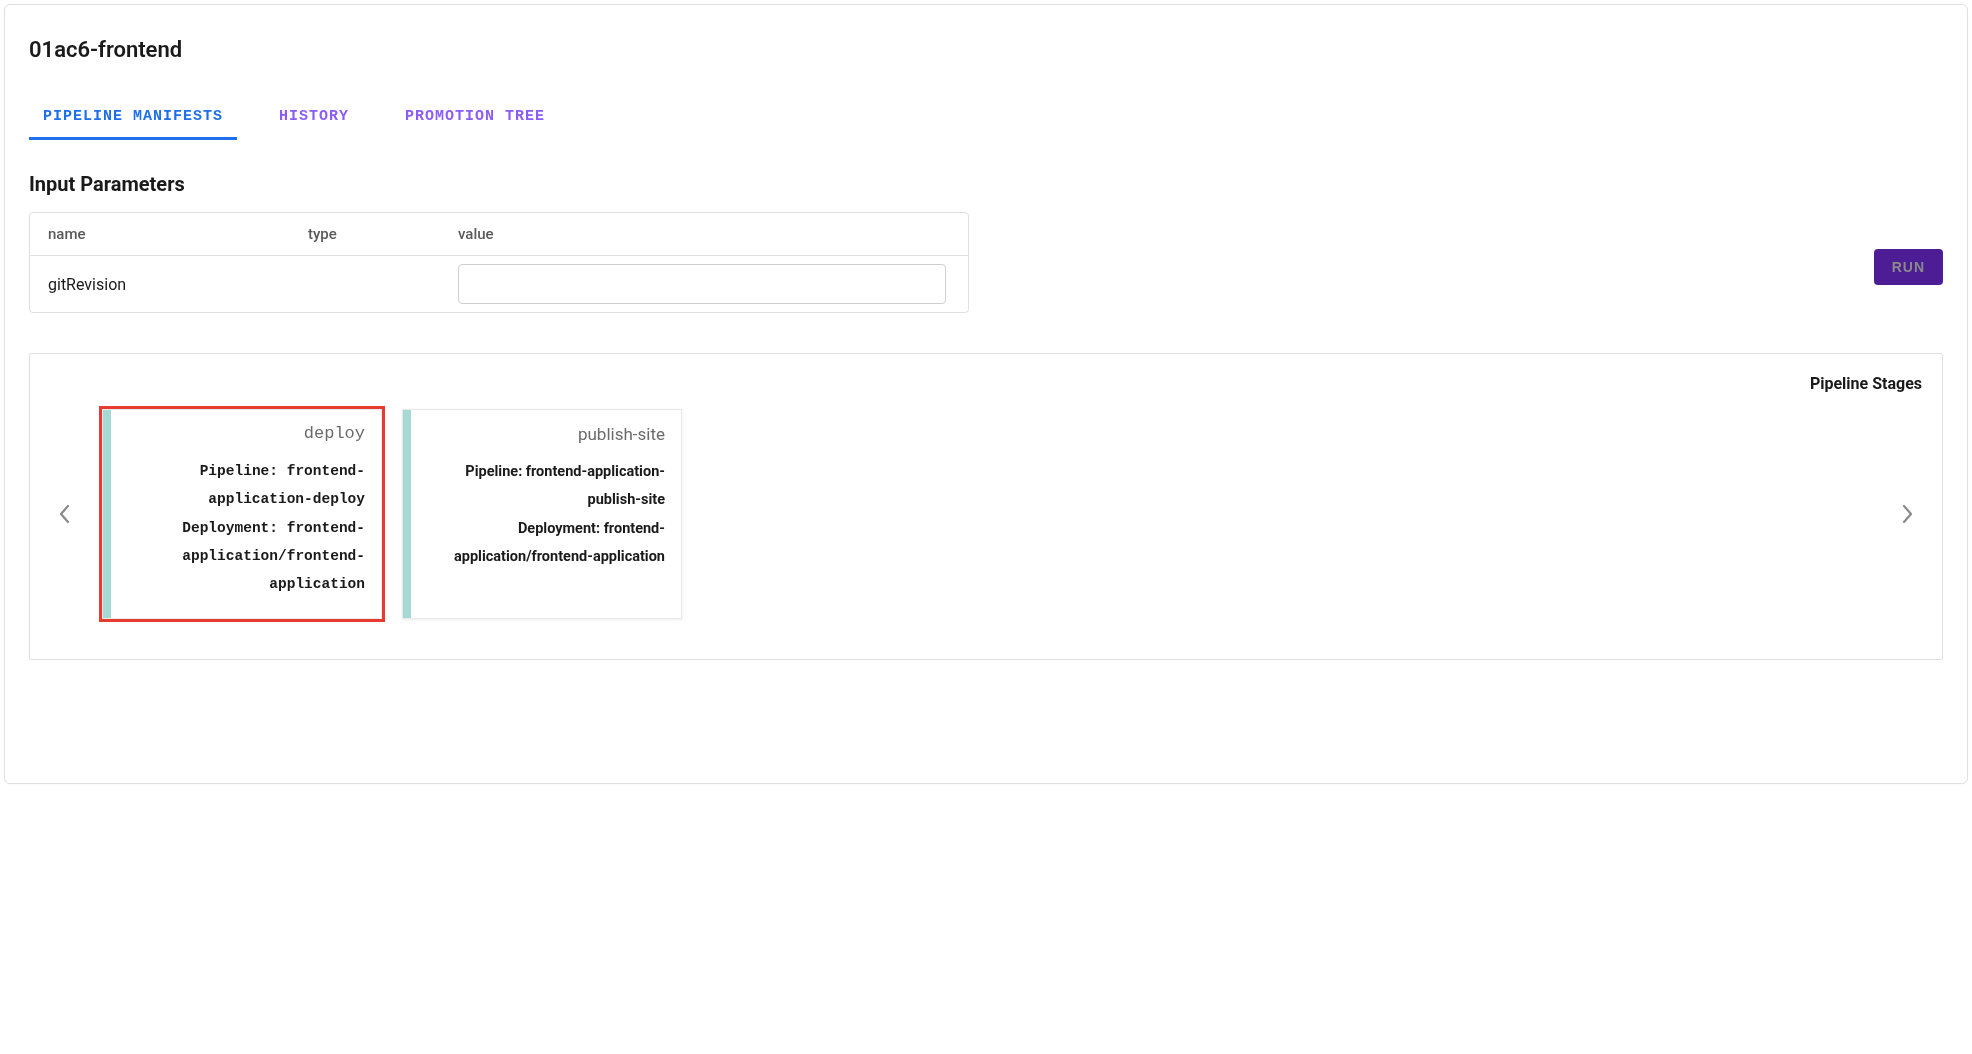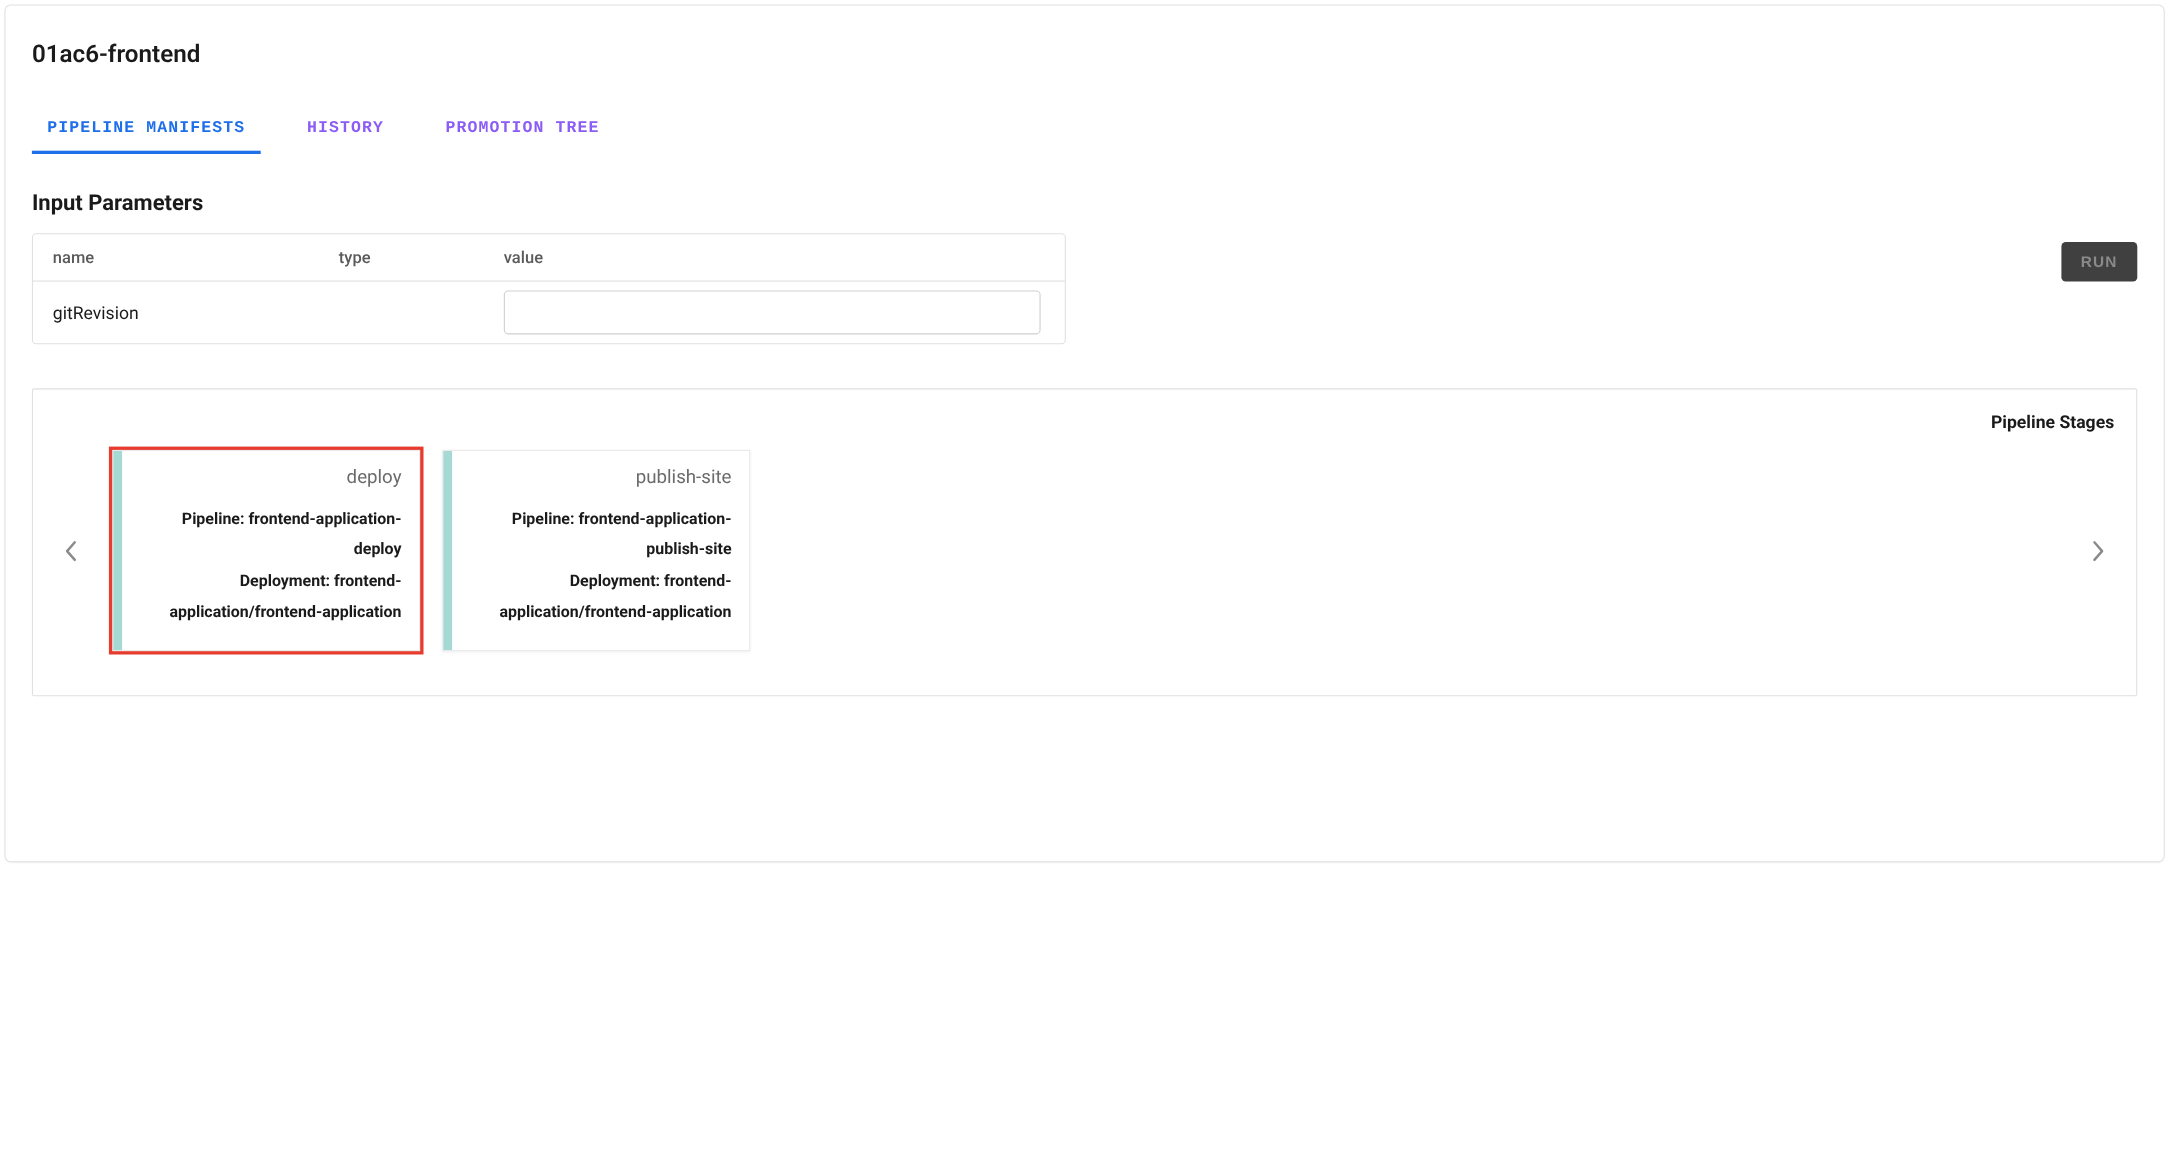--- a/index.html
+++ b/index.html
@@ -49,21 +49,21 @@
       height: 3px;
       background: #1f6feb;
     }
     .section-heading {
       font-size: 20px;
       font-weight: 700;
       margin-bottom: 16px;
     }
     .params-row {
       display: flex;
-      align-items: flex-start;
+      align-items: center;
       gap: 24px;
       margin-bottom: 40px;
     }
     .params-table {
       border: 1px solid #e0e0e0;
       border-radius: 4px;
       flex: 0 0 940px;
       max-width: 940px;
       background: #fff;
     }
@@ -93,21 +93,21 @@
       width: 100%;
       height: 40px;
       border: 1px solid #cfcfcf;
       border-radius: 4px;
       padding: 6px 10px;
       font-size: 15px;
       background: #fff;
     }
     .run-spacer { flex: 1; }
     .run-button {
-      background: #404040;
+      background: #4c1d95;
       color: #8a8a8a;
       font-size: 14px;
       font-weight: 600;
       letter-spacing: 1px;
       border: none;
       border-radius: 4px;
       padding: 10px 18px;
       cursor: not-allowed;
       margin-top: 8px;
     }
@@ -151,20 +151,21 @@
     .stage-card::before {
       content: "";
       position: absolute;
       left: 0; top: 0; bottom: 0;
       width: 8px;
       background: #a7d9d4;
     }
     .stage-card.highlight {
       outline: 3px solid #e63b2e;
       outline-offset: 0;
+      font-family: Liberation Mono, monospace;
     }
     .stage-title {
       font-size: 17px;
       color: #6b6b6b;
       font-weight: 400;
       margin-bottom: 14px;
       margin-left: 2px;
     }
     .stage-line {
       font-size: 14.5px;

